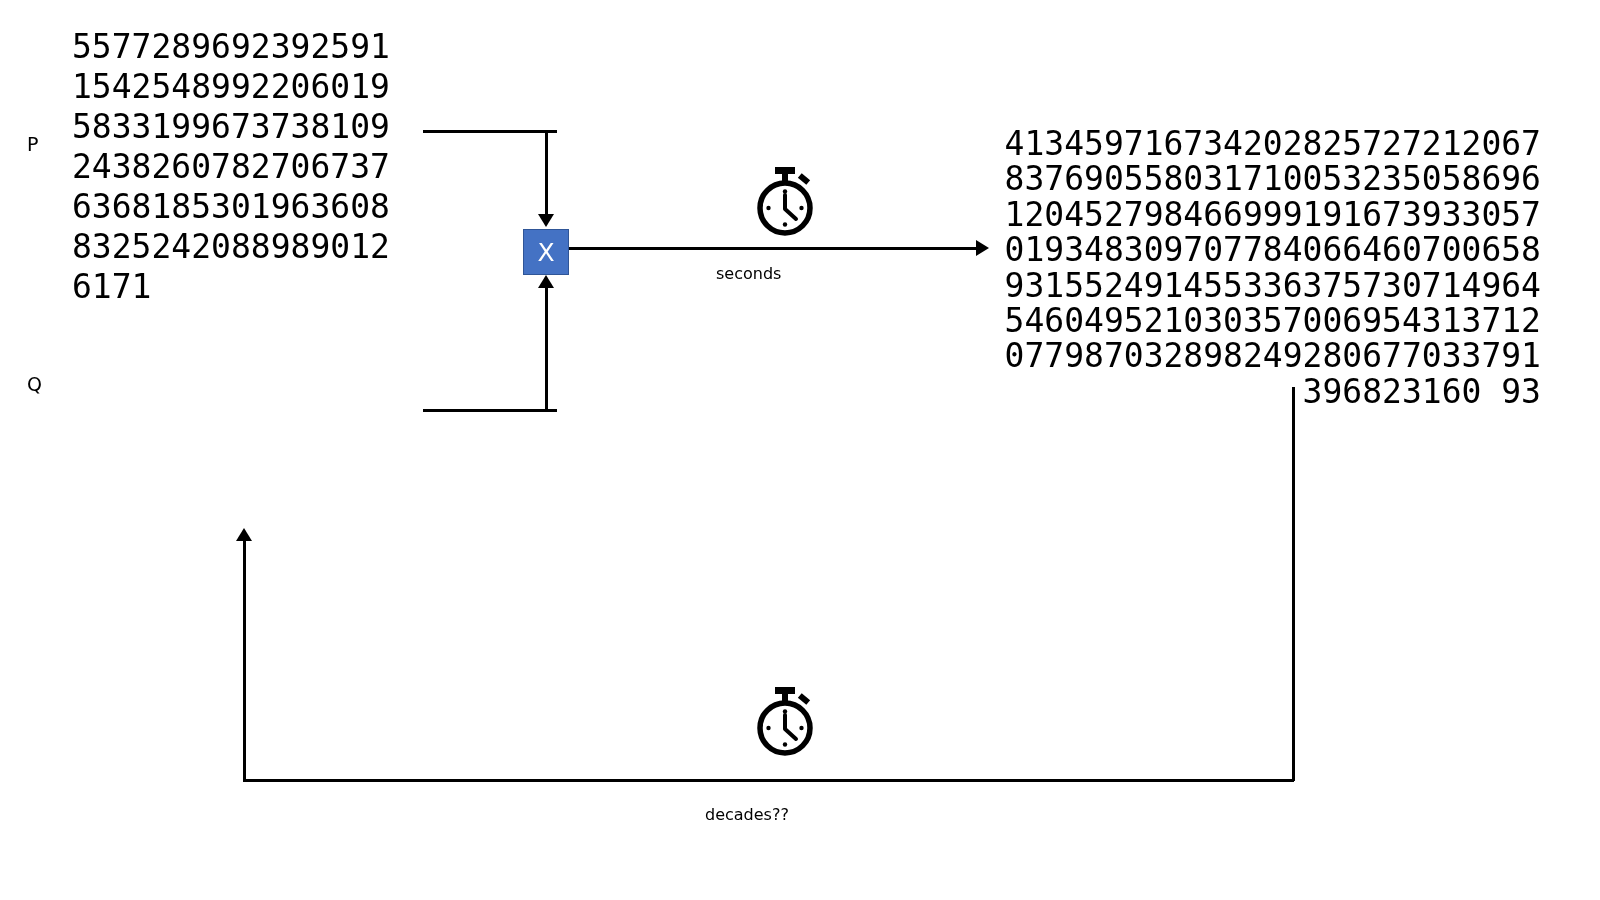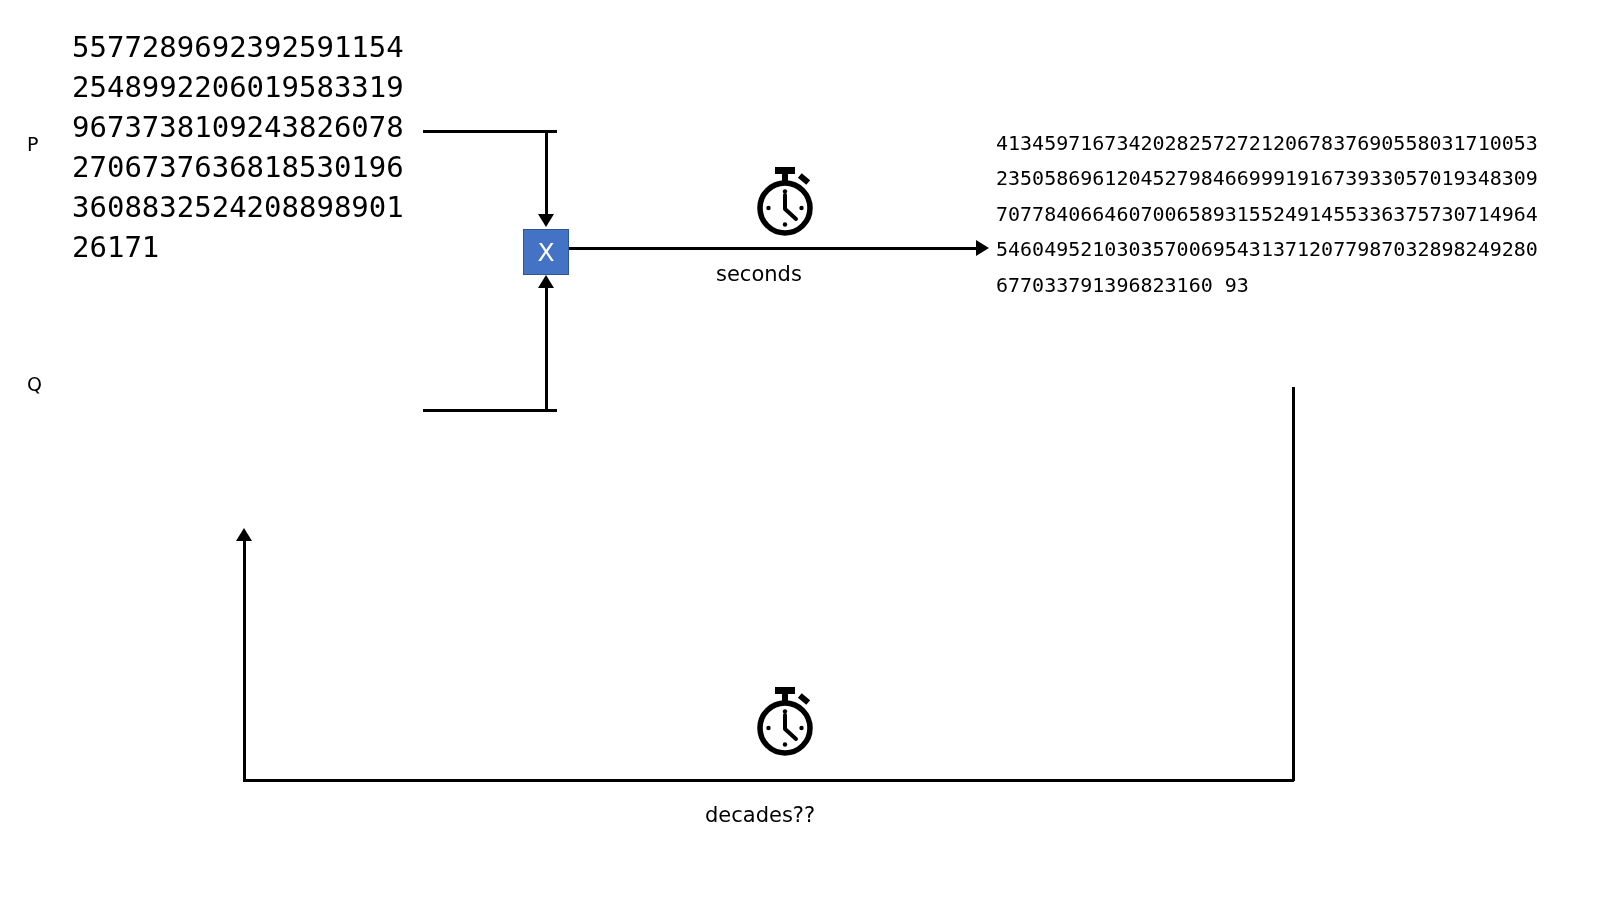--- a/index.html
+++ b/index.html
@@ -14,21 +14,21 @@
     background: #ffffff;
     overflow: hidden;
     font-family: "DejaVu Sans", sans-serif;
     color: #000000;
   }
 
   
   .operand-block {
     position: absolute;
     font-family: "DejaVu Sans Mono", monospace;
-    font-size: 29px;
+    font-size: 33px;
     line-height: 40px;
     letter-spacing: 0px;
     color: #000000;
     white-space: pre-wrap;
     word-break: break-all;
     font-weight: 400;
   }
   #operand-p-digits { left: 72px; top: 27px; width: 332px; }
   #operand-q-digits { left: 72px; top: 305px; width: 332px; }
 
@@ -42,26 +42,27 @@
   #operand-p-label { left: 27px; top: 133px; }
   #operand-q-label { left: 27px; top: 373px; }
 
   
   #product-digits {
     position: absolute;
     left: 996px;
     top: 126px;
     width: 545px;
     font-family: "DejaVu Sans Mono", monospace;
-    font-size: 20px;
+    font-size: 33px;
     line-height: 35.4px;
     color: #000000;
     white-space: pre-wrap;
     word-break: break-all;
     font-weight: 400;
+    text-align: right;
   }
 
   
   #multiply-node {
     position: absolute;
     left: 523px;
     top: 229px;
     width: 46px;
     height: 46px;
     background: #4472C4;
@@ -109,21 +110,21 @@
   .arrow-right {
     border-top: 8px solid transparent;
     border-bottom: 8px solid transparent;
     border-left: 13px solid #000000;
   }
 
   
   .edge-label {
     position: absolute;
     font-family: "DejaVu Sans", sans-serif;
-    font-size: 21px;
+    font-size: 16px;
     line-height: 26px;
     color: #000000;
     white-space: nowrap;
   }
   #seconds-label  { left: 716px; top: 261px; }
   #decades-label  { left: 705px; top: 802px; }
 
   
   .stopwatch-icon { position: absolute; }
   #stopwatch-top    { left: 751px; top: 166px; }

